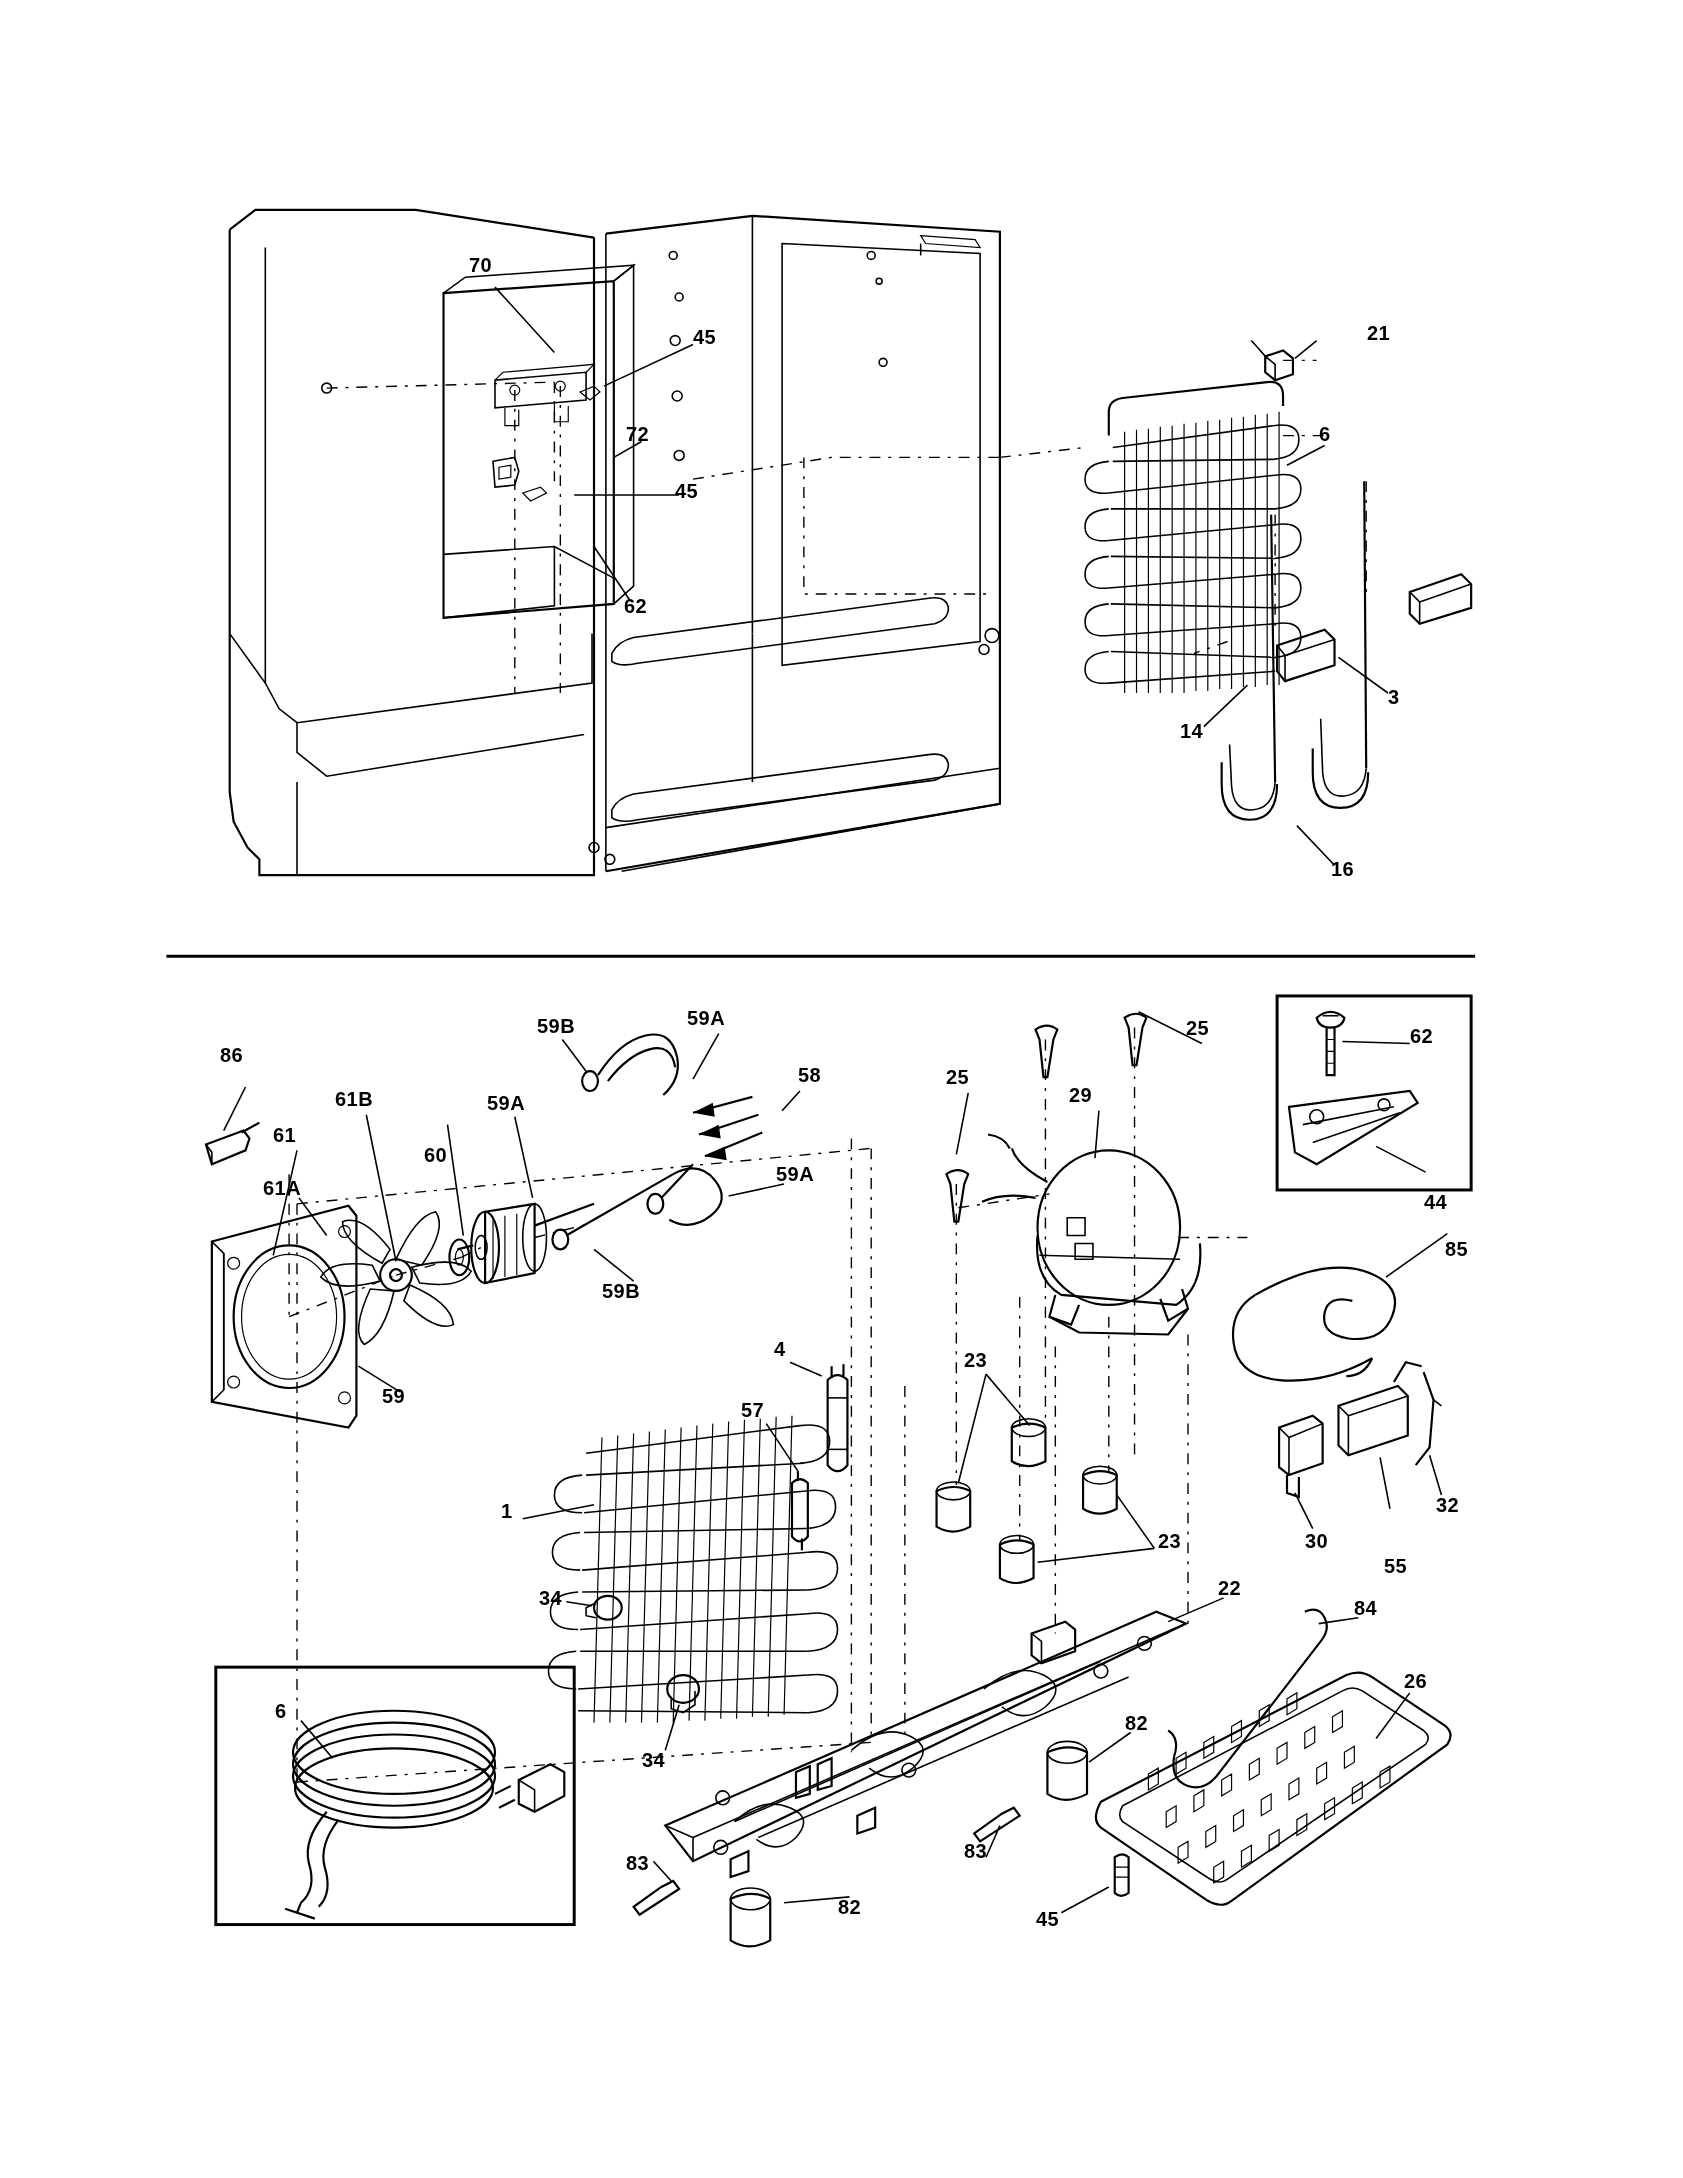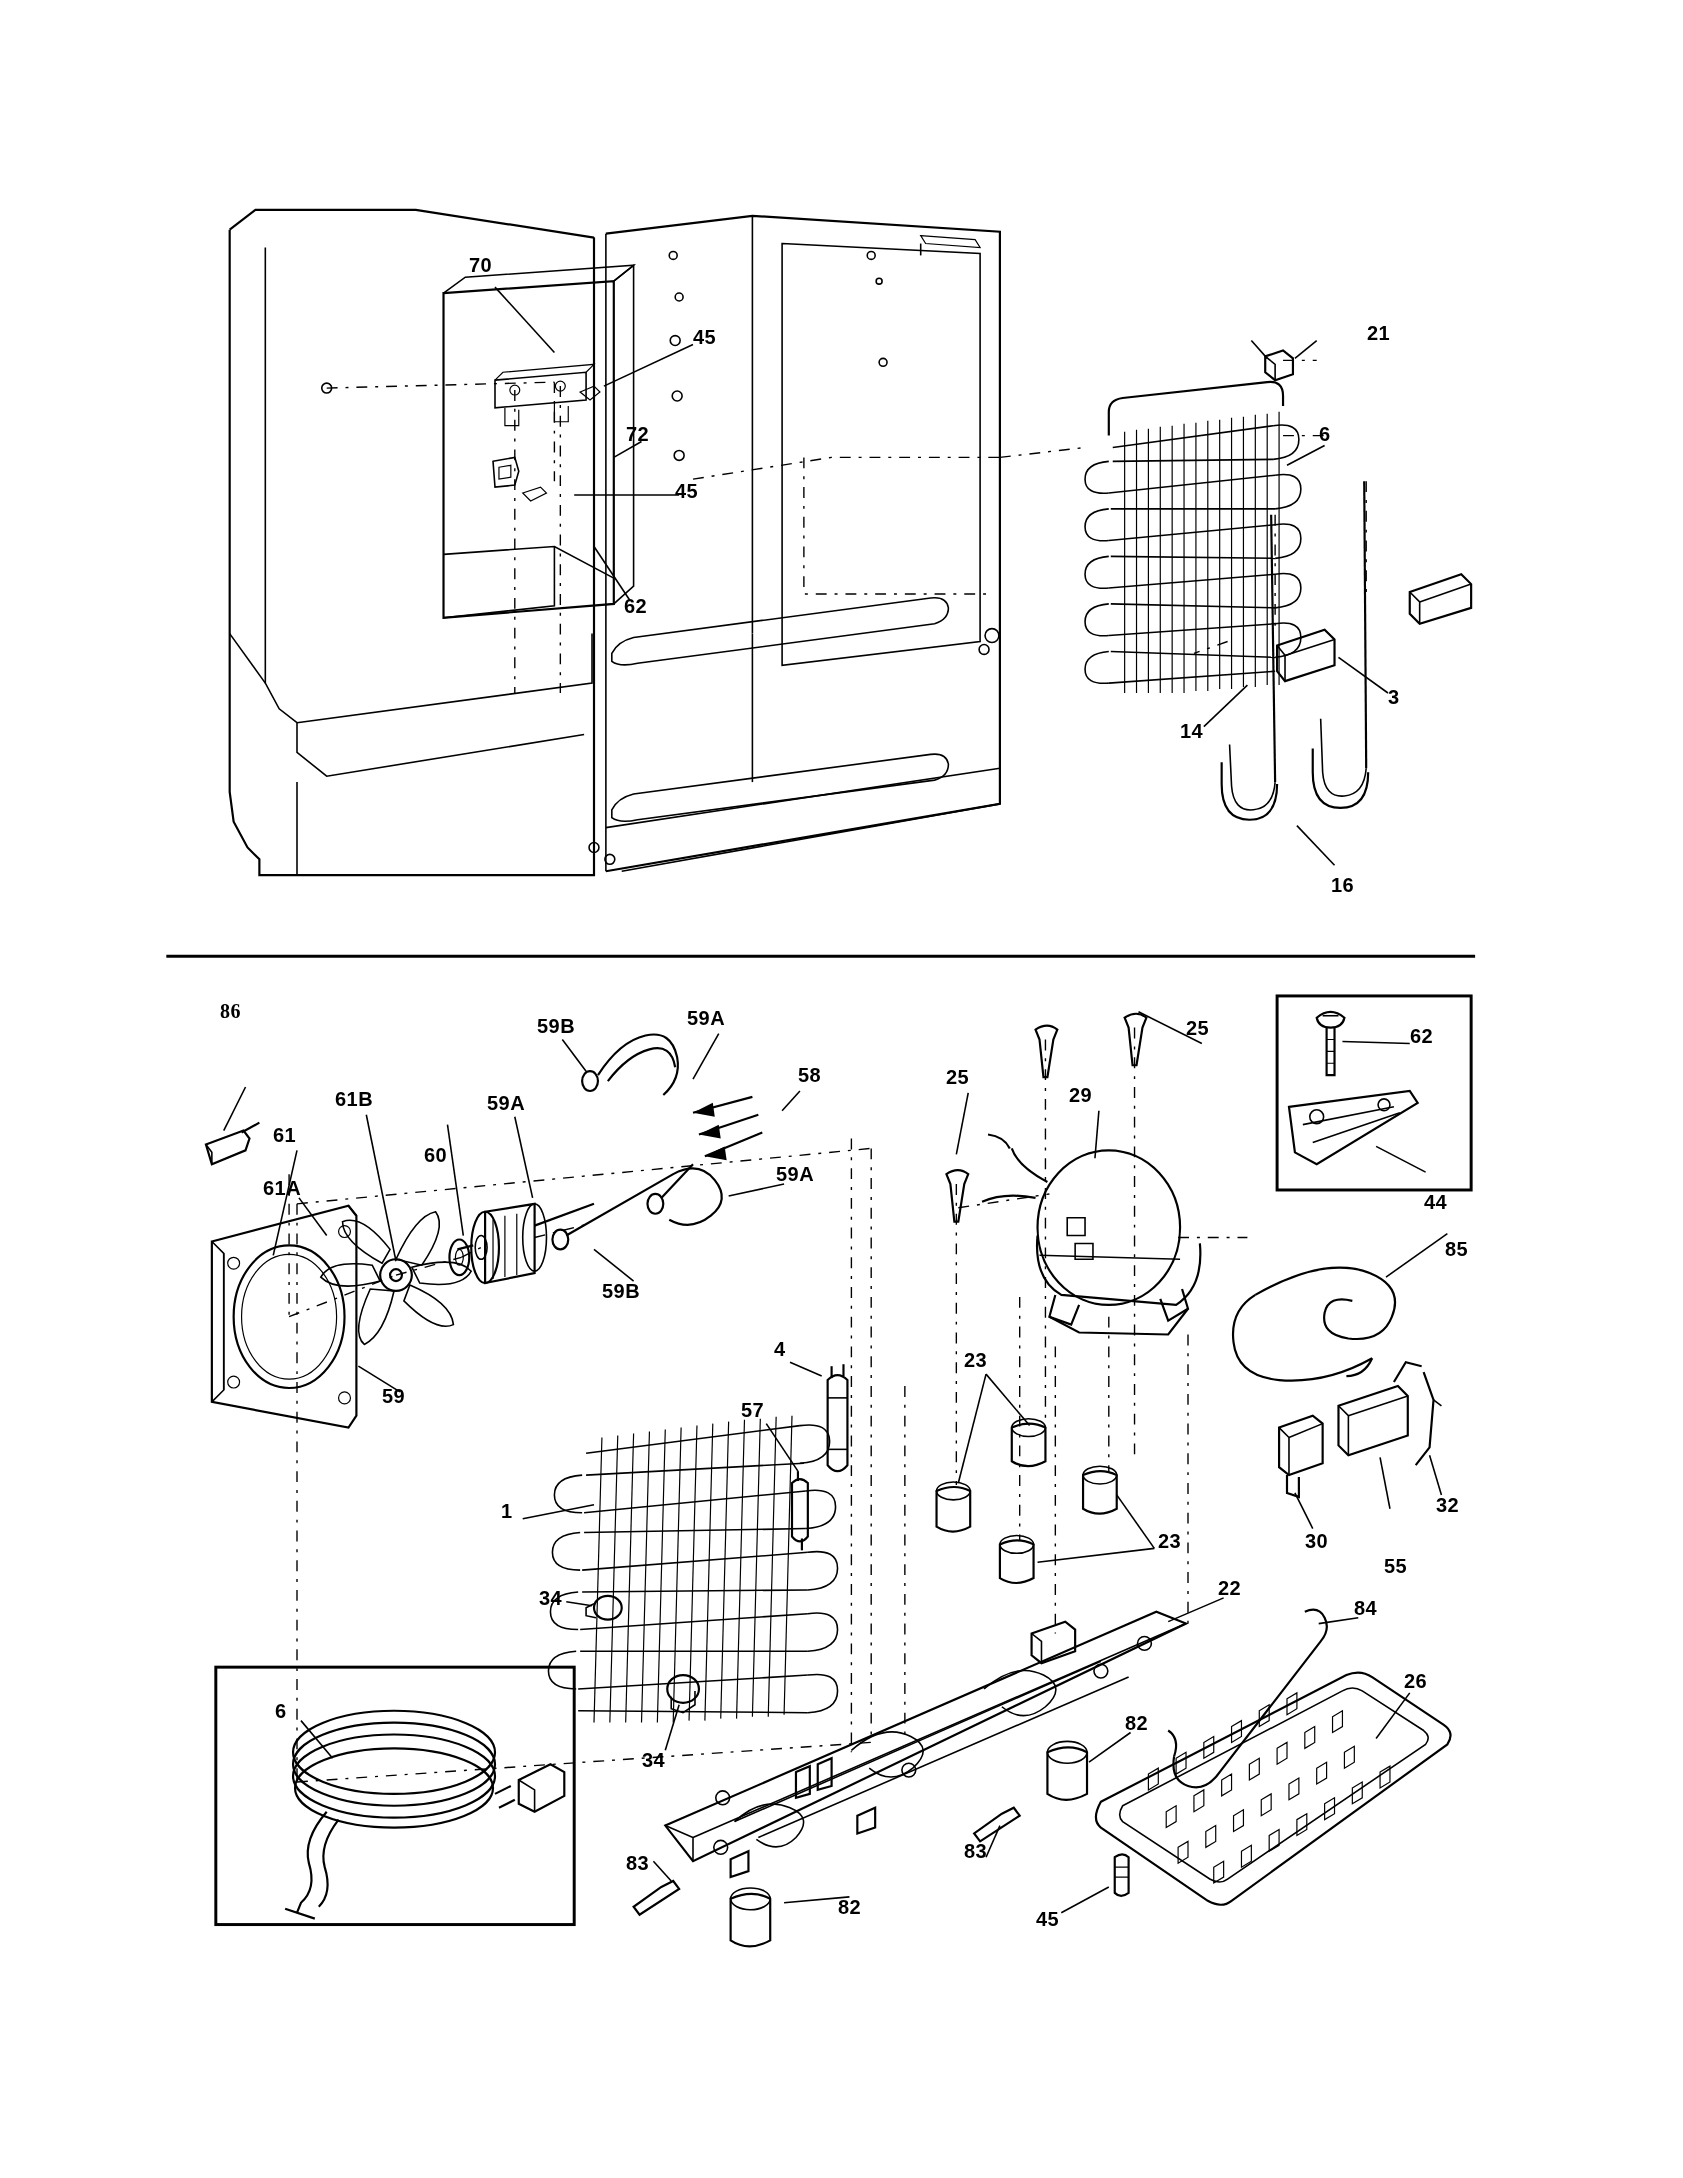--- a/index.html
+++ b/index.html
@@ -575,23 +575,23 @@
 
   <div class="callout" style="left:469px; top:255px;">70</div>
   <div class="callout" style="left:693px; top:327px;">45</div>
   <div class="callout" style="left:626px; top:424px;">72</div>
   <div class="callout" style="left:675px; top:481px;">45</div>
   <div class="callout" style="left:624px; top:596px;">62</div>
   <div class="callout" style="left:1367px; top:323px;">21</div>
   <div class="callout" style="left:1319px; top:424px;">6</div>
   <div class="callout" style="left:1388px; top:687px;">3</div>
   <div class="callout" style="left:1180px; top:721px;">14</div>
-  <div class="callout" style="left:1331px; top:859px;margin-top:16px;">16</div>
-
-  <div class="callout" style="left:220px; top:1001px;font-family:Liberation Serif, serif;">86</div>
+  <div class="callout" style="left:1331px; top:859px;">16</div>
+
+  <div class="callout" style="left:220px; top:1045px;">86</div>
   <div class="callout" style="left:273px; top:1125px;">61</div>
   <div class="callout" style="left:263px; top:1178px;">61A</div>
   <div class="callout" style="left:335px; top:1089px;">61B</div>
   <div class="callout" style="left:424px; top:1145px;">60</div>
   <div class="callout" style="left:487px; top:1093px;">59A</div>
   <div class="callout" style="left:537px; top:1016px;">59B</div>
   <div class="callout" style="left:687px; top:1008px;">59A</div>
   <div class="callout" style="left:798px; top:1065px;">58</div>
   <div class="callout" style="left:776px; top:1164px;">59A</div>
   <div class="callout" style="left:602px; top:1281px;">59B</div>

